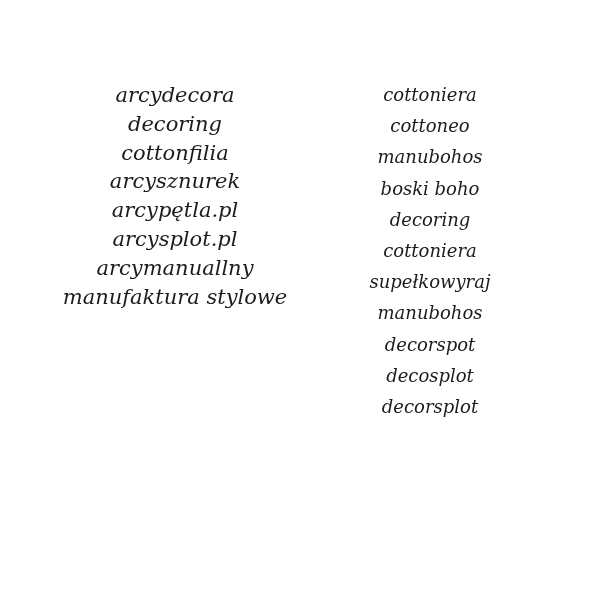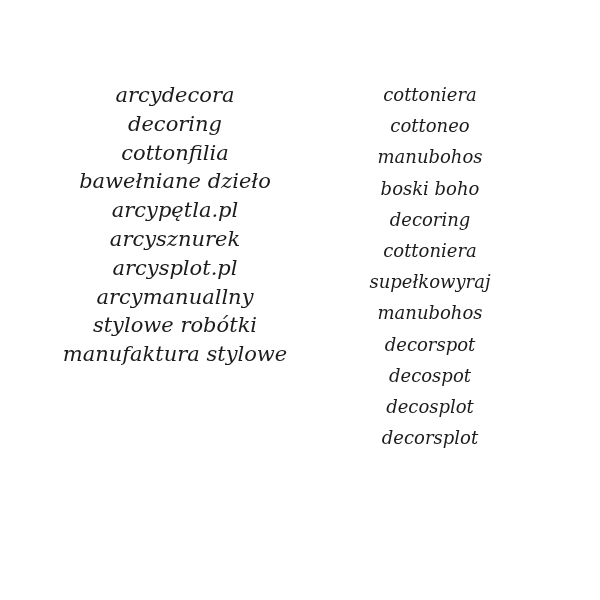--- a/index.html
+++ b/index.html
@@ -42,37 +42,34 @@
 </style>
 </head>
 <body>
 
 <div class="canvas">
 
   <div class="col col-left">
     <div class="line">arcydecora</div>
     <div class="line">decoring</div>
     <div class="line">cottonfilia</div>
-    <div class="line">bawełniane dzieło</div>
+    <div class="line">arcysznurek</div>
     <div class="line">arcypętla.pl</div>
-    <div class="line">arcysznurek</div>
     <div class="line">arcysplot.pl</div>
     <div class="line">arcymanuallny</div>
-    <div class="line">stylowe robótki</div>
     <div class="line">manufaktura stylowe</div>
   </div>
 
   <div class="col col-right">
     <div class="line">cottoniera</div>
     <div class="line">cottoneo</div>
     <div class="line">manubohos</div>
     <div class="line">boski boho</div>
     <div class="line">decoring</div>
     <div class="line">cottoniera</div>
     <div class="line">supełkowyraj</div>
     <div class="line">manubohos</div>
     <div class="line">decorspot</div>
-    <div class="line">decospot</div>
     <div class="line">decosplot</div>
     <div class="line">decorsplot</div>
   </div>
 
 </div>
 
 </body></html>

